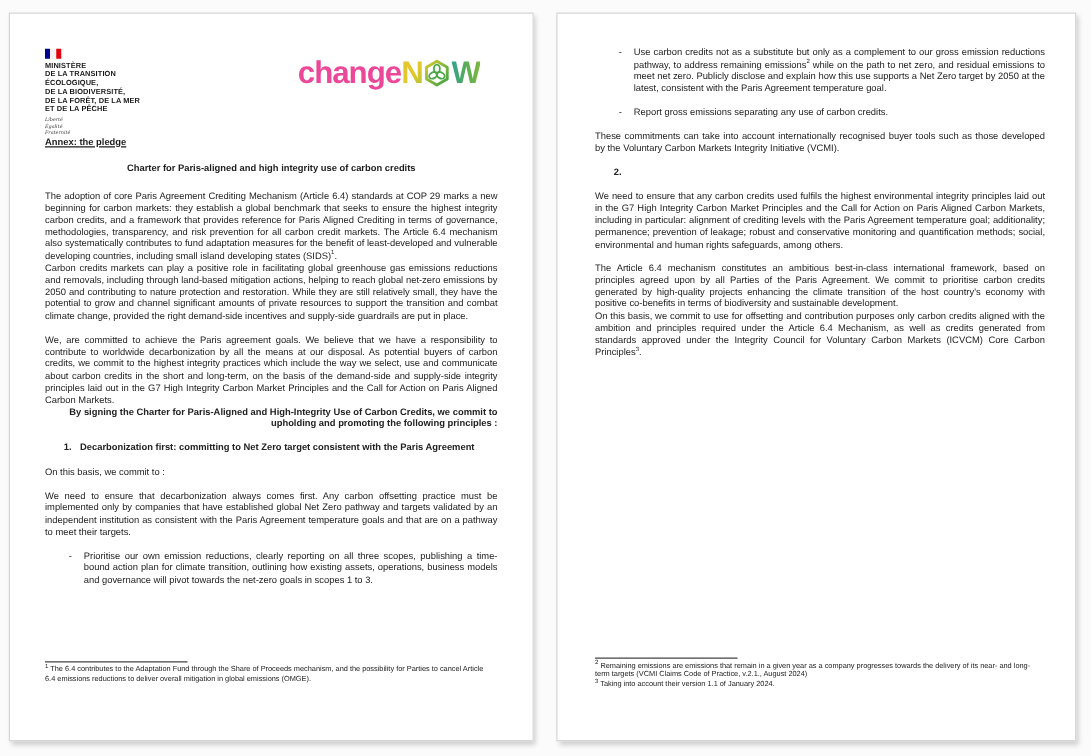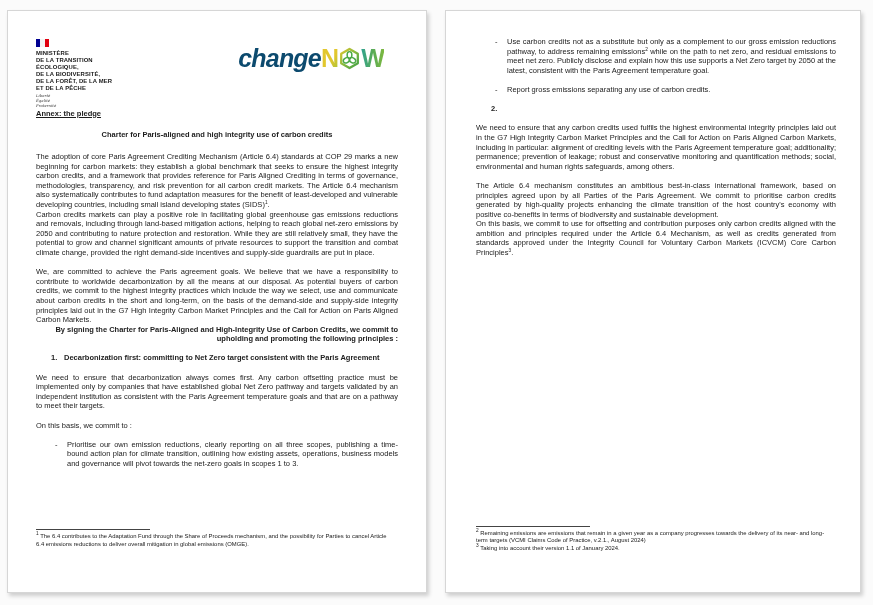--- a/index.html
+++ b/index.html
@@ -33,21 +33,21 @@
   .motto{margin-top:3px;}
   .motto div{
     font-family:"DejaVu Serif",serif;font-style:italic;
     font-size:3.9px;line-height:4.8px;color:#3c3c3c;
   }
   .logo{
     margin-left:auto;margin-right:14px;margin-top:7px;
     display:flex;align-items:center;
     font-weight:bold;font-size:25px;letter-spacing:-0.8px;line-height:25px;
   }
-  .logo .change{color:#0c4a6e;font-style:italic;}
+  .logo .change{color:#ec4899;}
   .logo .n{
     background:linear-gradient(135deg,#e2c72e 55%,#a8c338);
     -webkit-background-clip:text;background-clip:text;color:transparent;
   }
   .logo .w{
     background:linear-gradient(90deg,#2fa291,#58ab58,#7db83f);
     -webkit-background-clip:text;background-clip:text;color:transparent;
   }
   .o-icon{display:inline-flex;margin:0 1px;}
 
@@ -137,22 +137,22 @@
 
     <div class="body-text">
         <div class="blk p">The adoption of core Paris Agreement Crediting Mechanism (Article 6.4) standards at COP 29 marks a new beginning for carbon markets: they establish a global benchmark that seeks to ensure the highest integrity carbon credits, and a framework that provides reference for Paris Aligned Crediting in terms of governance, methodologies, transparency, and risk prevention for all carbon credit markets. The Article 6.4 mechanism also systematically contributes to fund adaptation measures for the benefit of least-developed and vulnerable developing countries, including small island developing states (SIDS)<span class="sup">1</span>.</div>
         <div class="blk p">Carbon credits markets can play a positive role in facilitating global greenhouse gas emissions reductions and removals, including through land-based mitigation actions, helping to reach global net-zero emissions by 2050 and contributing to nature protection and restoration. While they are still relatively small, they have the potential to grow and channel significant amounts of private resources to support the transition and combat climate change, provided the right demand-side incentives and supply-side guardrails are put in place.</div>
         <div class="blk p gap">We, are committed to achieve the Paris agreement goals. We believe that we have a responsibility to contribute to worldwide decarbonization by all the means at our disposal. As potential buyers of carbon credits, we commit to the highest integrity practices which include the way we select, use and communicate about carbon credits in the short and long-term, on the basis of the demand-side and supply-side integrity principles laid out in the <span class="it">G7 High Integrity Carbon Market Principles</span> and the <span class="it">Call for Action on Paris Aligned Carbon Markets</span>.</div>
         <div class="blk bold">By signing the Charter for Paris-Aligned and High-Integrity Use of Carbon Credits, we commit to upholding and promoting the following principles :</div>
         <div class="blk heading gap">
           <span class="num">1.</span>
           <span>Decarbonization first: committing to Net Zero target consistent with the Paris Agreement</span>
         </div>
+        <div class="blk p gap">On this basis, we commit to :</div>
         <div class="blk p gap">We need to ensure that decarbonization always comes first. Any carbon offsetting practice must be implemented only by companies that have established global Net Zero pathway and targets validated by an independent institution as consistent with the Paris Agreement temperature goals and that are on a pathway to meet their targets.</div>
-        <div class="blk p gap">On this basis, we commit to :</div>
         <div class="blk bullet gap">
           <span class="dash">-</span>
           <span class="btxt">Prioritise our own emission reductions, clearly reporting on all three scopes, publishing a time-bound action plan for climate transition, outlining how existing assets, operations, business models and governance will pivot towards the net-zero goals in scopes 1 to 3.</span>
         </div>
       </div>
 
     <div class="footnotes">
       <div class="fn-rule"></div>
       <div>
           <div class="fn"><span class="sup">1</span> The 6.4 contributes to the Adaptation Fund through the Share of Proceeds mechanism, and the possibility for Parties to cancel Article 6.4 emissions reductions to deliver overall mitigation in global emissions (OMGE).</div>
@@ -163,20 +163,21 @@
   <div class="page" id="page2">
     <div class="body-text">
         <div class="blk bullet">
           <span class="dash">-</span>
           <span class="btxt">Use carbon credits not as a substitute but only as a complement to our gross emission reductions pathway, to address remaining emissions<span class="sup">2</span> while on the path to net zero, and residual emissions to meet net zero. Publicly disclose and explain how this use supports a Net Zero target by 2050 at the latest, consistent with the Paris Agreement temperature goal.</span>
         </div>
         <div class="blk bullet gap">
           <span class="dash">-</span>
           <span class="btxt">Report gross emissions separating any use of carbon credits.</span>
         </div>
+        <div class="blk p gap">These commitments can take into account internationally recognised buyer tools such as those developed by the Voluntary Carbon Markets Integrity Initiative (VCMI).</div>
         <div class="blk heading gap">
           <span class="num">2.</span>
         </div>
         <div class="blk p gap">We need to ensure that any carbon credits used fulfils the highest environmental integrity principles laid out in the <span class="it">G7 High Integrity Carbon Market Principles</span> and the <span class="it">Call for Action on Paris Aligned Carbon Markets</span>, including in particular: alignment of crediting levels with the Paris Agreement temperature goal; additionality; permanence; prevention of leakage; robust and conservative monitoring and quantification methods; social, environmental and human rights safeguards, among others.</div>
         <div class="blk p gap">The Article 6.4 mechanism constitutes an ambitious best-in-class international framework, based on principles agreed upon by all Parties of the Paris Agreement.  We commit to prioritise carbon credits generated by high-quality projects enhancing the climate transition of the host country's economy with positive co-benefits in terms of biodiversity and sustainable development.</div>
         <div class="blk p">On this basis, we commit to use for offsetting and contribution purposes only carbon credits aligned with the ambition and principles required under the Article 6.4 Mechanism, as well as credits generated from standards approved under the Integrity Council for Voluntary Carbon Markets (ICVCM) Core Carbon Principles<span class="sup">3</span>.</div>
       </div>
 
     <div class="footnotes">
       <div class="fn-rule"></div>

